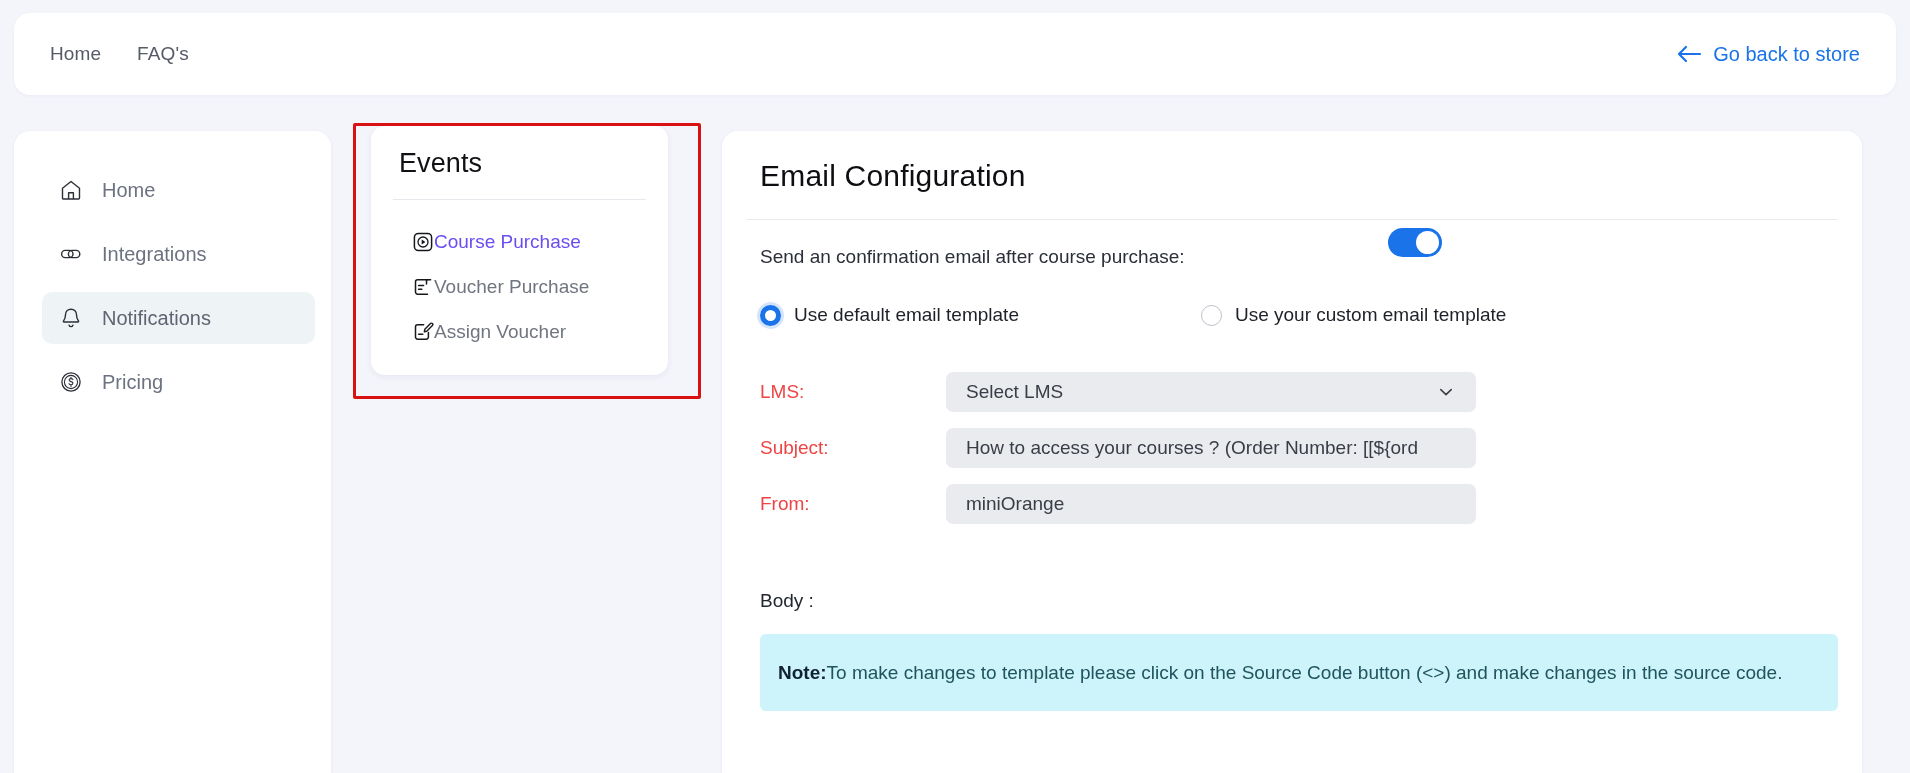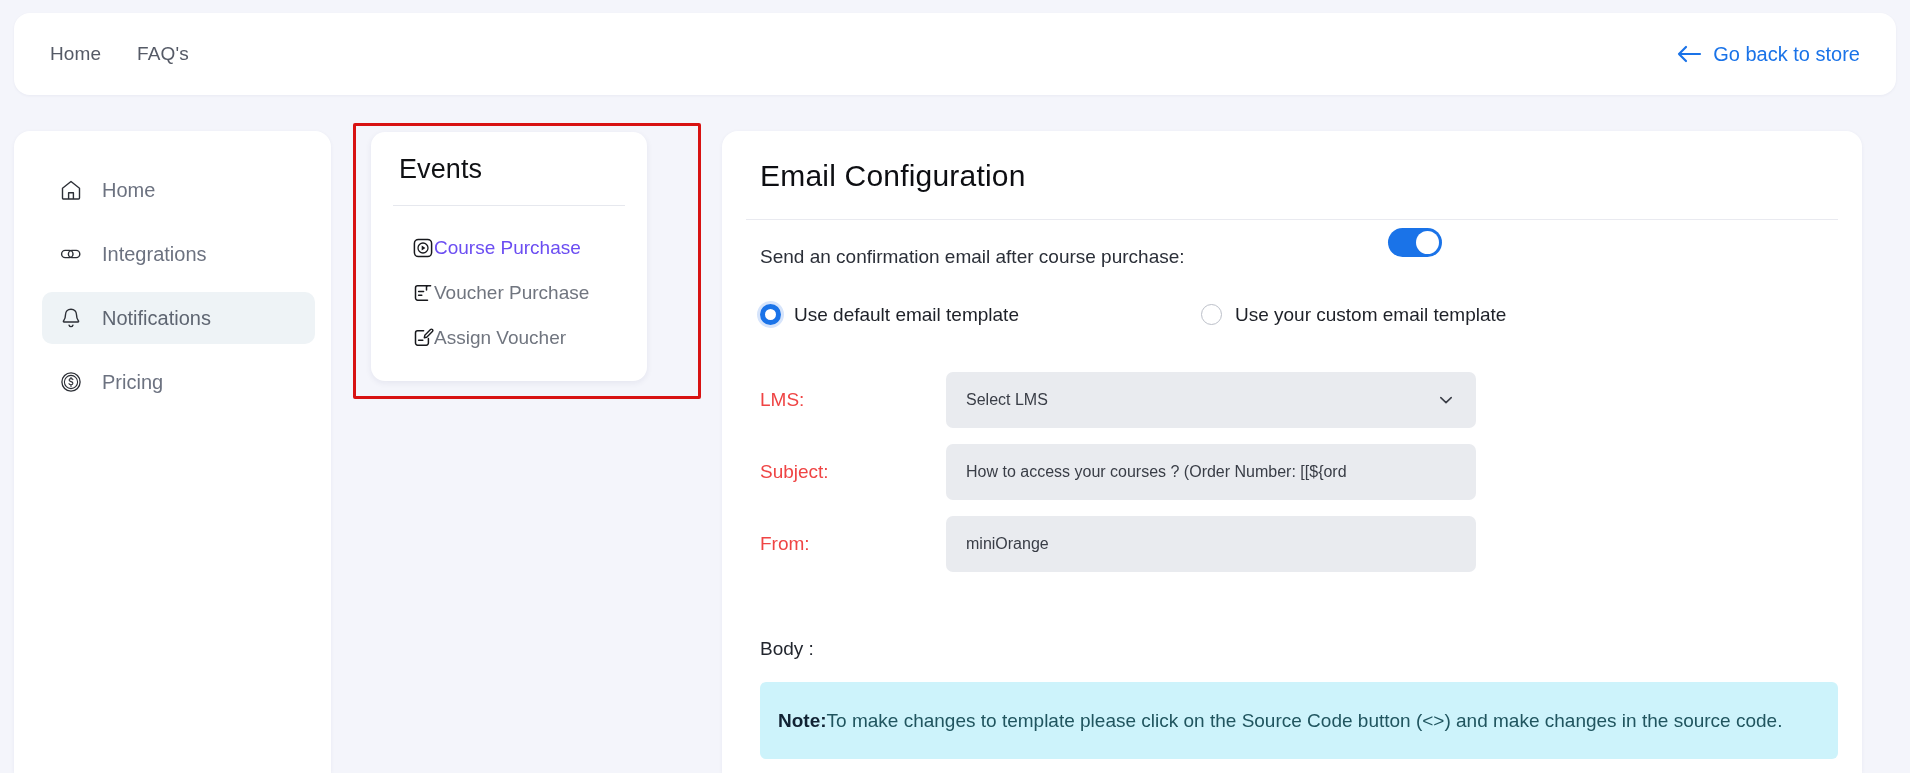--- a/index.html
+++ b/index.html
@@ -72,22 +72,22 @@
     position: absolute;
     left: 353px; top: 123px;
     width: 348px; height: 276px;
     border: 3px solid #d81212;
     border-radius: 2px;
     pointer-events: none;
     z-index: 5;
   }
   .events-card {
     position: absolute;
-    left: 371px; top: 132px;
-    width: 276px; height: 249px;
+    left: 371px; top: 126px;
+    width: 297px; height: 249px;
     background: #ffffff;
     border-radius: 14px;
     box-shadow: 0 2px 6px rgba(30,35,90,0.07);
   }
   .events-title {
     font-size: 27px;
     color: #101114;
     padding: 22px 28px 0 28px;
     letter-spacing: .1px;
   }
@@ -139,45 +139,45 @@
   .toggle .knob {
     position: absolute; right: 3px; top: 3px;
     width: 23px; height: 23px; border-radius: 50%;
     background: #ffffff;
   }
 
   .radio-row {
     display: flex; align-items: center;
     padding: 36px 0 0 38px;
   }
-  .radio-opt { display: flex; gap: 13px; cursor: pointer; }
+  .radio-opt { display: flex; align-items: center; gap: 13px; cursor: pointer; }
   .radio-opt:nth-child(2) { margin-left: 182px; }
   .radio-outer {
     width: 21px; height: 21px; border-radius: 50%;
     border: 1.6px solid #bcc0c9; background: #fff;
     display: flex; align-items: center; justify-content: center;
     flex: none;
   }
   .radio-opt.checked .radio-outer {
     border: 5px solid #1a73e8;
     box-shadow: 0 0 0 3px #d6e4fb;
     background: #fff;
   }
   .radio-lbl { font-size: 19px; color: #1e2128; white-space: nowrap; }
 
   .form { padding: 46px 0 0 38px; }
   .field-row { display: flex; align-items: center; margin-bottom: 16px; }
   .field-label { width: 186px; font-size: 19px; color: #ef4444; flex: none; }
   .field-ctl {
-    width: 530px; height: 56px;
+    width: 530px; height: 40px;
     background: #e9ebef;
     border-radius: 7px;
     display: flex; align-items: center;
     padding: 0 20px;
-    font-size: 16px;
+    font-size: 19px;
     color: #393d46;
     cursor: text;
     overflow: hidden;
     white-space: nowrap;
   }
   .field-ctl.select { cursor: pointer; justify-content: space-between; }
   .field-ctl.select .chev { display: flex; align-items: center; }
 
   .body-label { padding: 50px 0 0 38px; font-size: 19px; color: #22262e; }
   .note {

